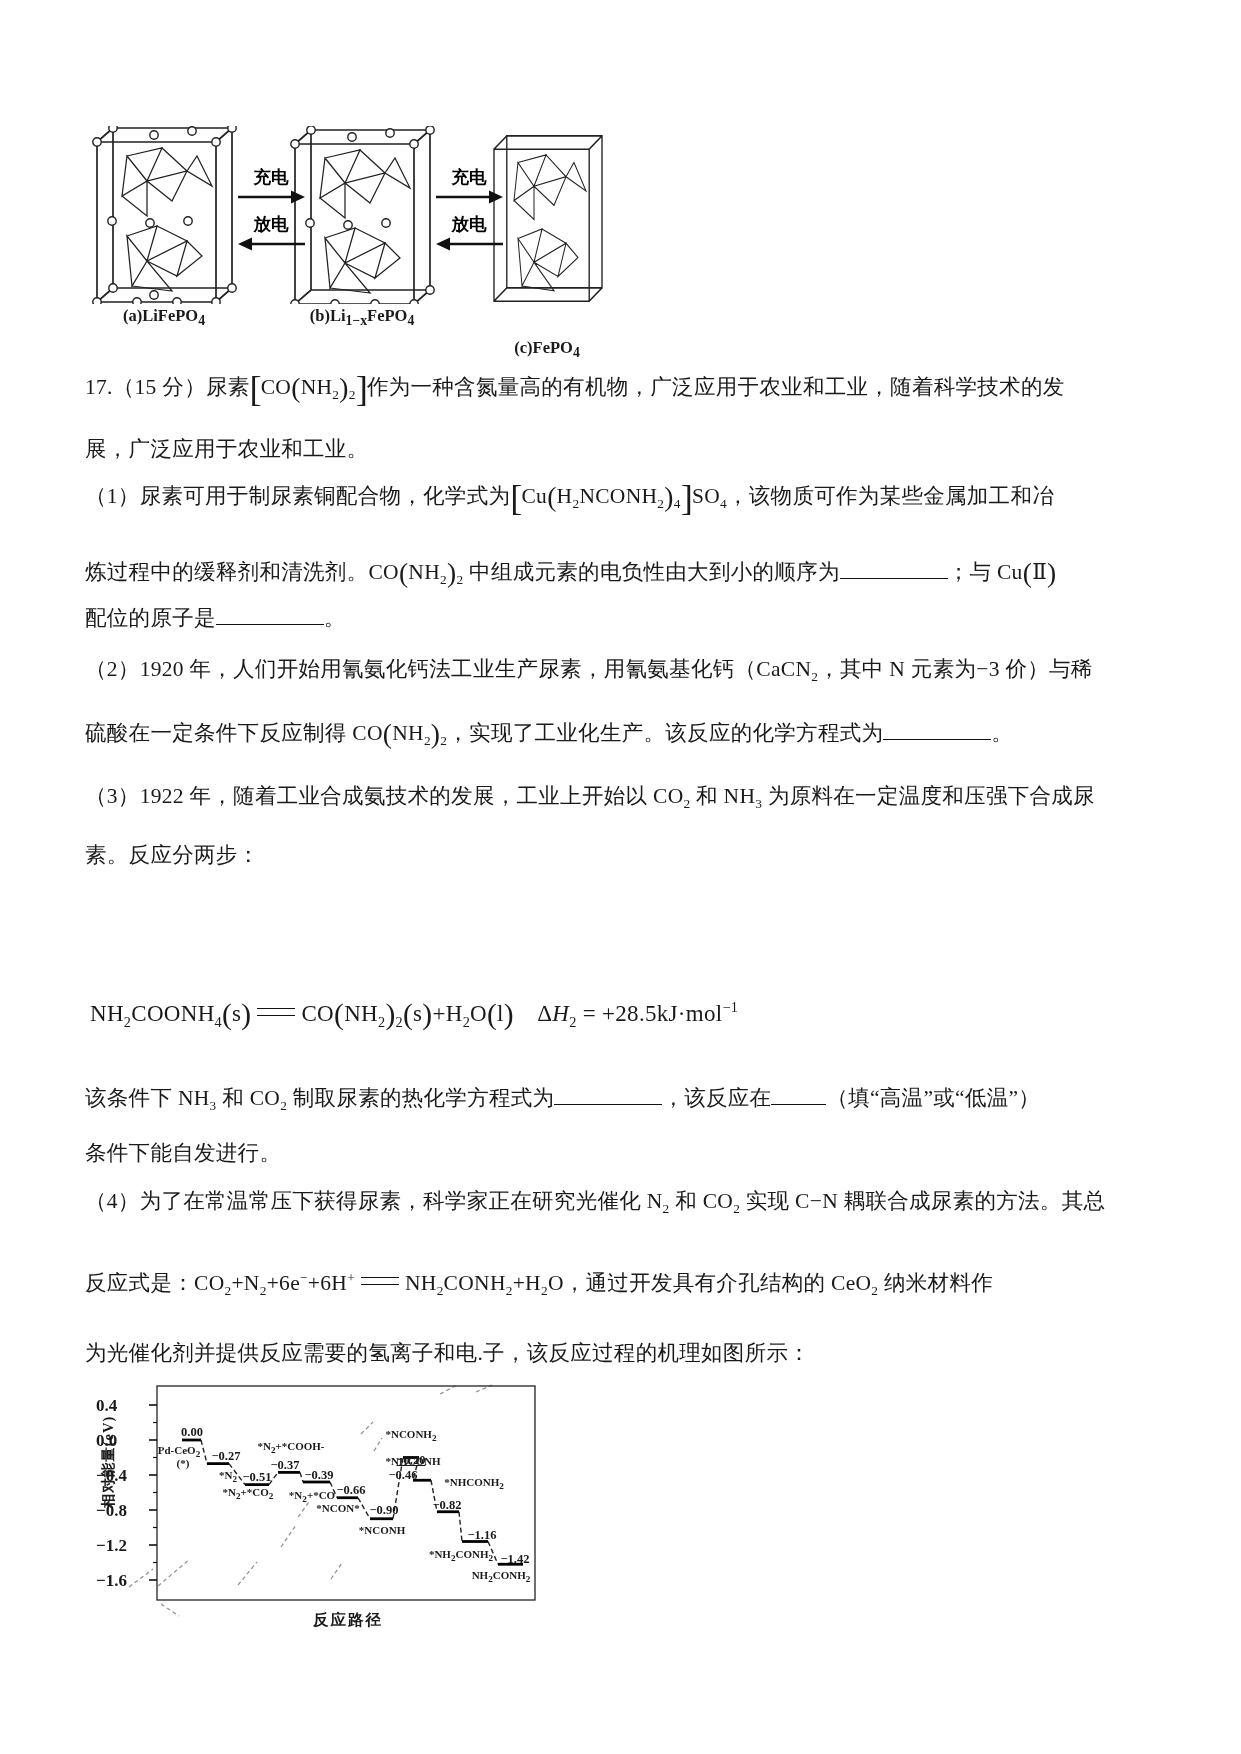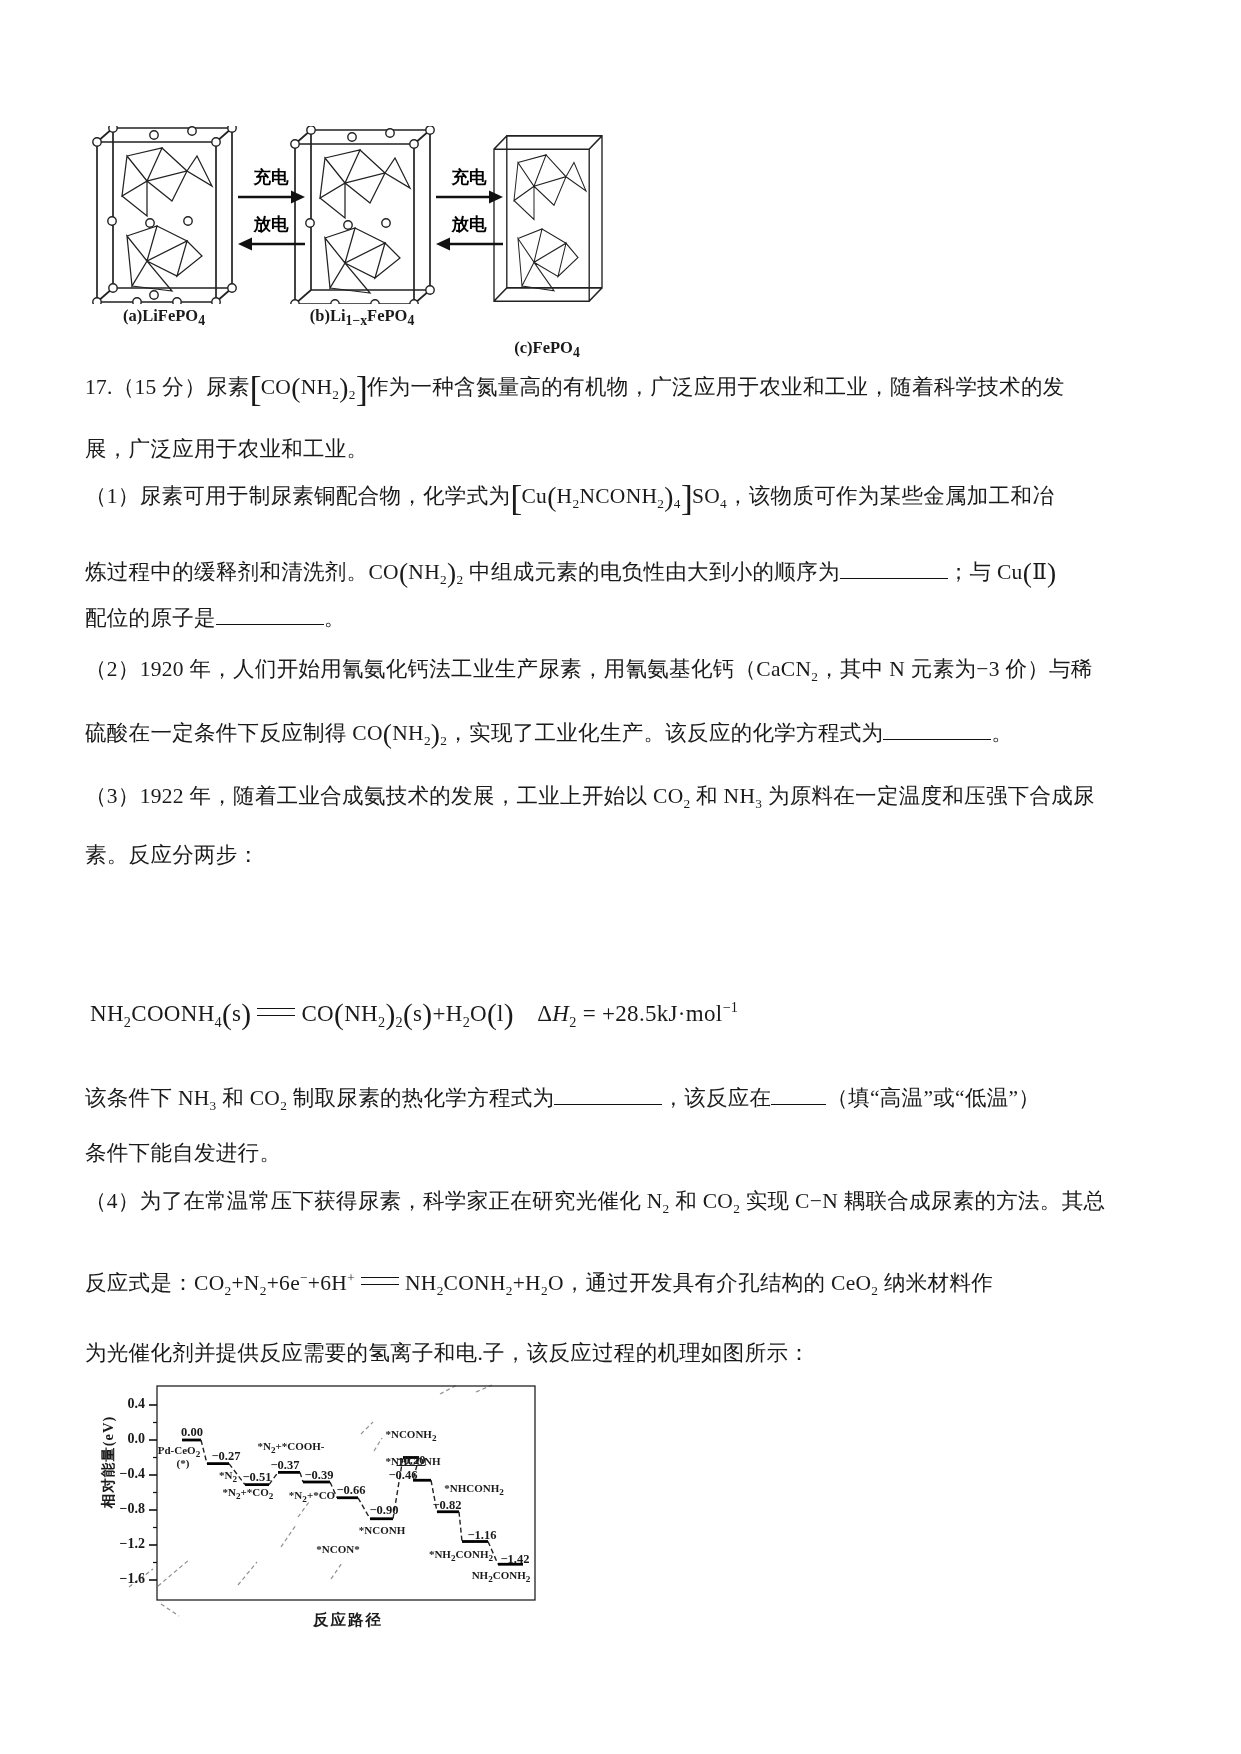--- a/index.html
+++ b/index.html
@@ -18,21 +18,21 @@
           box-sizing:border-box;margin:0 6px;vertical-align:0.22em;}
   
   .battfig{position:absolute;left:90px;top:126px;width:540px;height:205px;}
   .batt-label{position:absolute;top:180px;width:140px;text-align:center;font-weight:bold;font-size:16.5px;white-space:nowrap;}
   
   .chart{position:absolute;left:95px;top:1373px;width:455px;height:290px;}
   .chart svg{position:absolute;left:0;top:0;}
   .clab{position:absolute;font-weight:bold;font-size:11px;line-height:1.08;white-space:nowrap;
         transform:translateX(-50%);text-align:center;}
   .cval{position:absolute;font-weight:bold;font-size:12.5px;white-space:nowrap;transform:translateX(-50%);}
-  .ytick{position:absolute;left:14px;width:36px;text-align:right;font-size:14px;font-weight:bold;}
+  .ytick{position:absolute;left:1px;width:36px;text-align:left;font-size:17px;font-weight:bold;}
   .xlabel{position:absolute;font-size:15.5px;font-weight:bold;transform:translateX(-50%);letter-spacing:2px;}
   .ylabel{position:absolute;left:4px;top:152px;width:126px;text-align:center;font-size:14.5px;font-weight:bold;
           transform:rotate(-90deg);transform-origin:left top;letter-spacing:1px;}
 </style>
 </head>
 <body>
 
 <div class="page">
 
   <div class="battfig">
@@ -178,29 +178,29 @@
       <div class="clab" style="left: 88px; top: 85px;">(*)</div>
       <div class="cval" style="left: 131px; top: 76px;">−0.27</div>
       <div class="clab" style="left: 133px; top: 97px;">*N<sub>2</sub></div>
       <div class="cval" style="left: 162px; top: 97px;">−0.51</div>
       <div class="clab" style="left: 153px; top: 114px;">*N<sub>2</sub>+*CO<sub>2</sub></div>
       <div class="cval" style="left: 190px; top: 85px;">−0.37</div>
       <div class="clab" style="left: 196px; top: 68px;">*N<sub>2</sub>+*COOH-</div>
       <div class="cval" style="left: 224px; top: 95px;">−0.39</div>
       <div class="clab" style="left: 217px; top: 117px;">*N<sub>2</sub>+*CO</div>
       <div class="cval" style="left: 256px; top: 110px;">−0.66</div>
-      <div class="clab" style="left: 243px; top: 130px; margin-top: 41px;">*NCON*</div>
+      <div class="clab" style="left: 243px; top: 130px;">*NCON*</div>
       <div class="cval" style="left: 289px; top: 130px;">−0.90</div>
       <div class="clab" style="left: 287px; top: 152px;">*NCONH</div>
       <div class="cval" style="left: 316px; top: 80px; text-decoration: underline;">−0.20</div>
       <div class="clab" style="left: 316px; top: 56px;">*NCONH<sub>2</sub></div>
       <div class="cval" style="left: 308px; top: 95px;">−0.46</div>
       <div class="clab" style="left: 318px; top: 83px;">*NHCONH</div>
       <div class="cval" style="left: 352px; top: 125px;">−0.82</div>
-      <div class="clab" style="left: 371px; top: 110px; padding-left: 16px;">*NHCONH<sub>2</sub></div>
+      <div class="clab" style="left: 371px; top: 104px; padding-left: 16px;">*NHCONH<sub>2</sub></div>
       <div class="cval" style="left: 387px; top: 155px;">−1.16</div>
       <div class="clab" style="left: 366px; top: 176px;">*NH<sub>2</sub>CONH<sub>2</sub></div>
       <div class="cval" style="left: 420px; top: 179px;">−1.42</div>
       <div class="clab" style="left: 406px; top: 197px;">NH<sub>2</sub>CONH<sub>2</sub></div>
       <div class="xlabel" style="left: 253px; top: 237px;">反应路径</div>
     </div>
 
 </div>
 
 </body></html>

